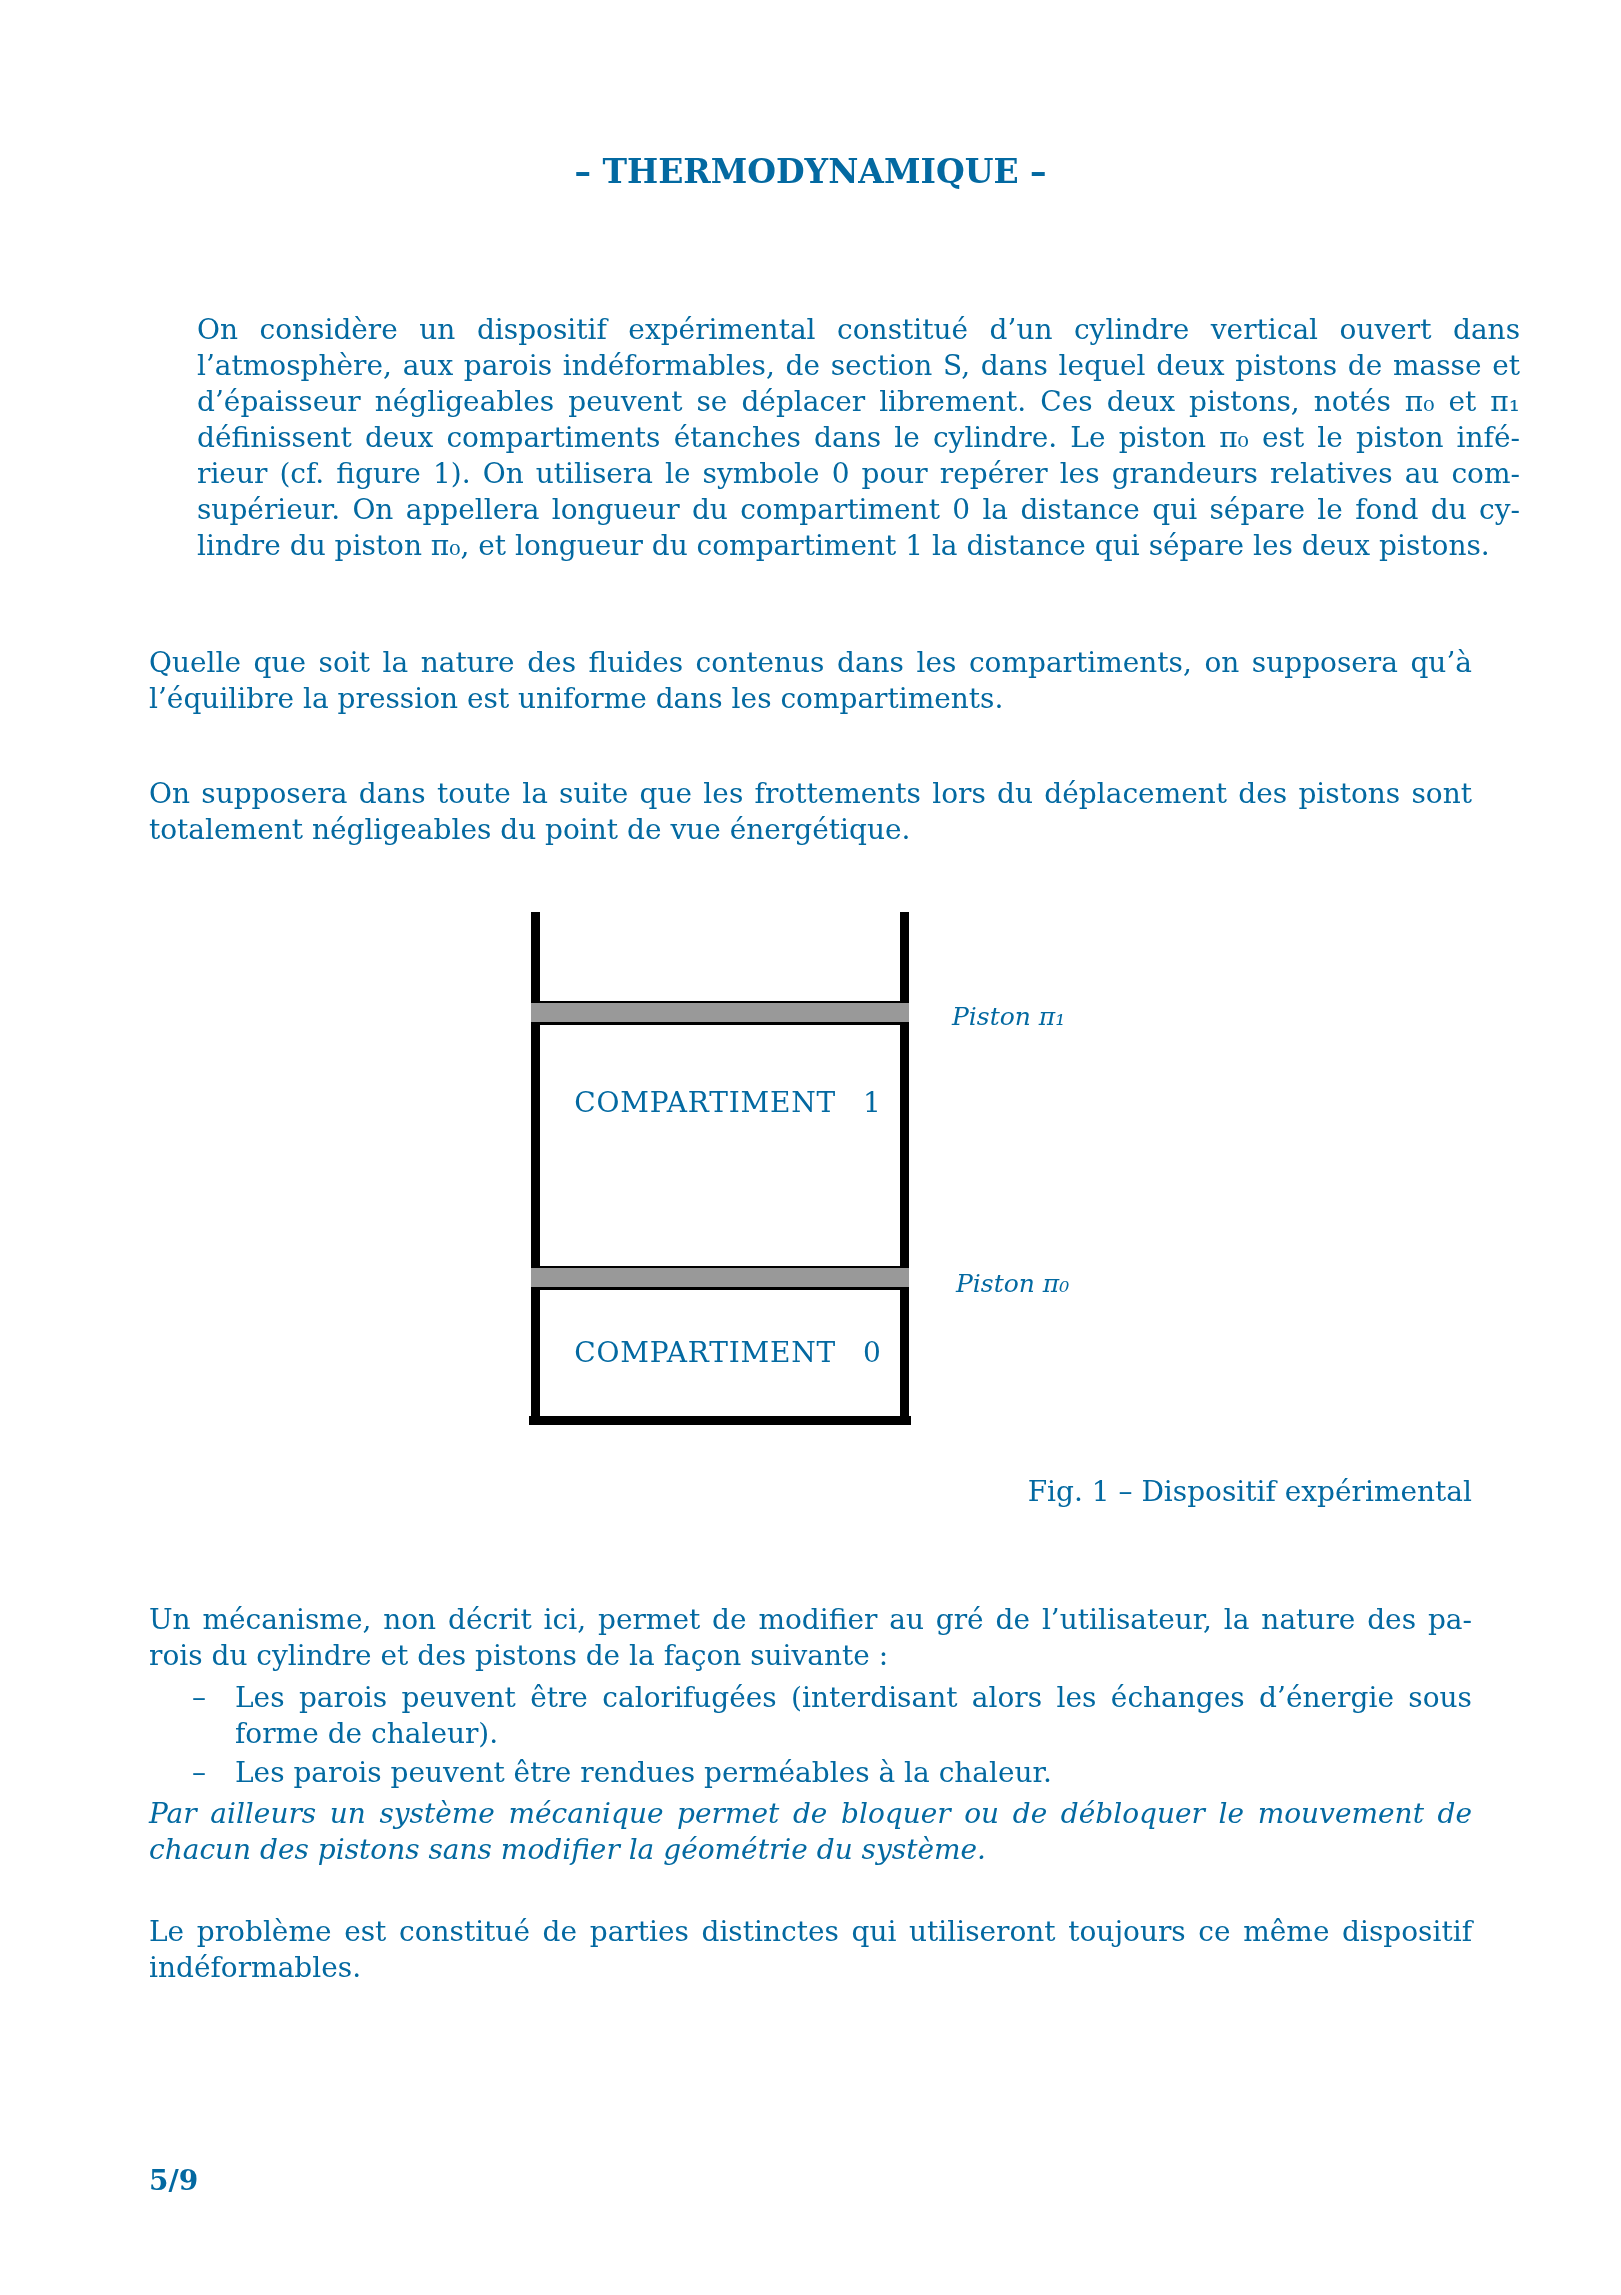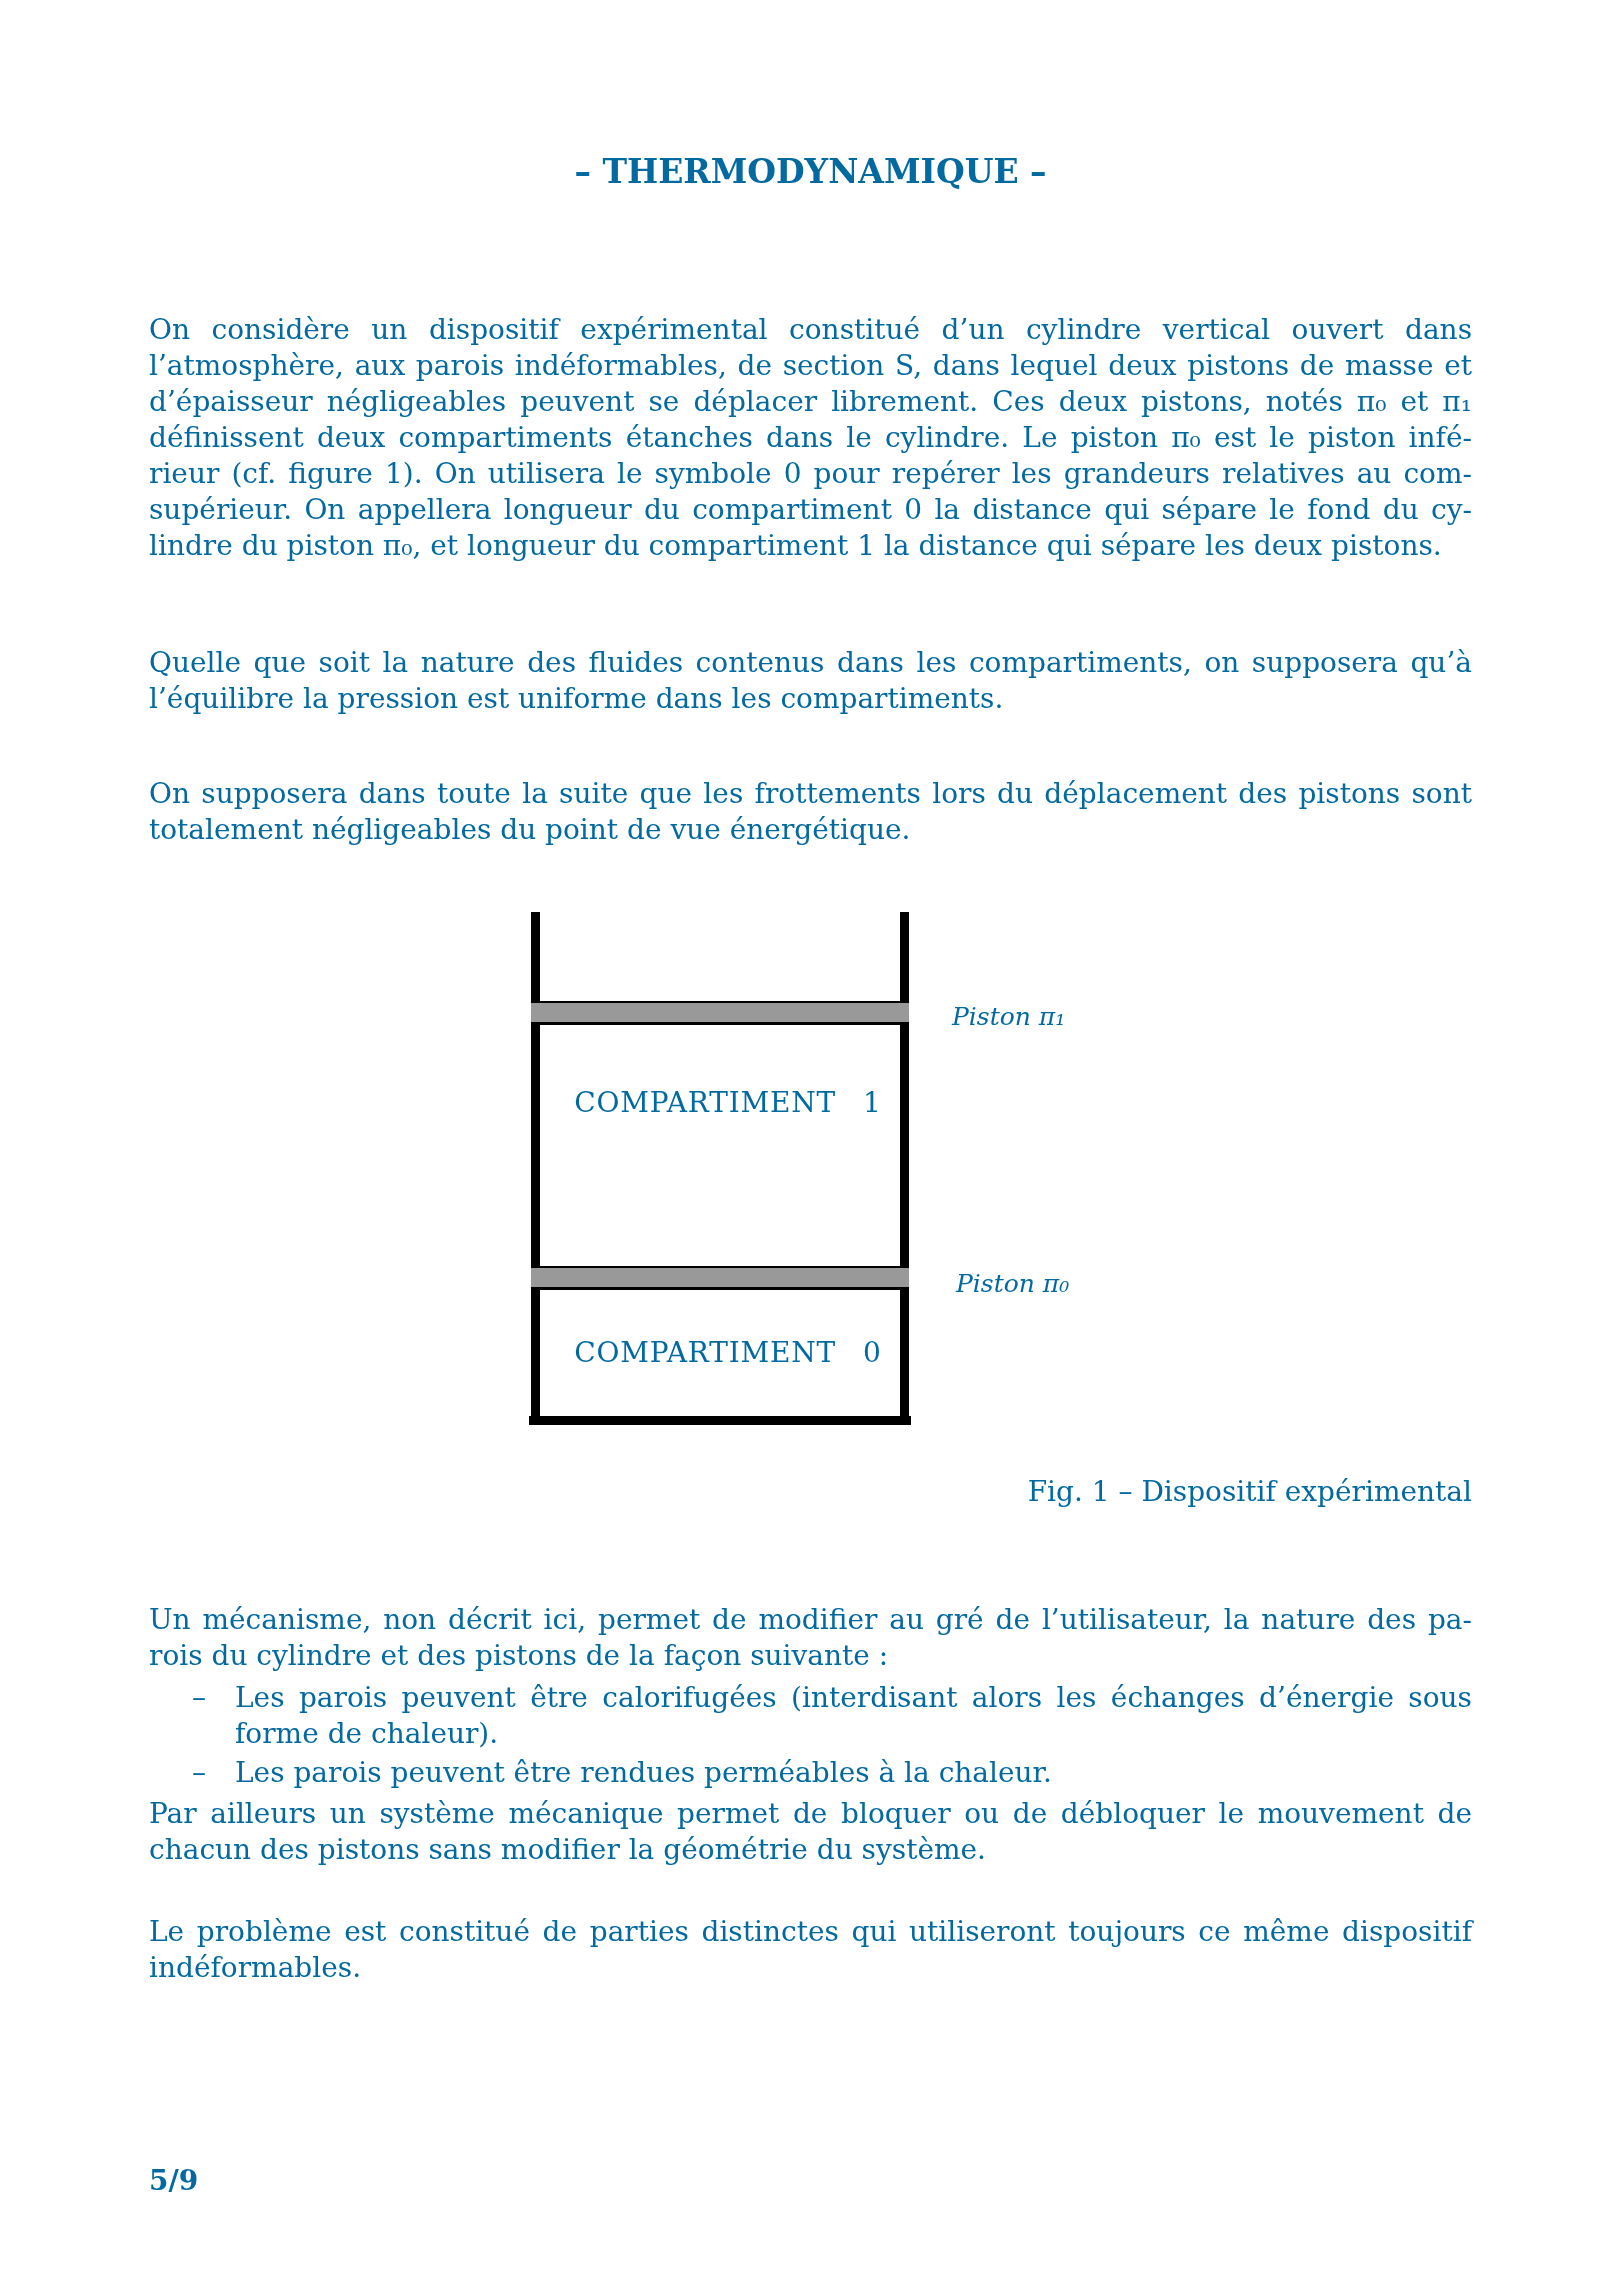--- a/index.html
+++ b/index.html
@@ -61,27 +61,27 @@
   }
   .piston-label.pl1 { left:952px; top:999px; }
   .piston-label.pl0 { left:956px; top:1266px; }
   .caption { top:1474px; text-align:right; font-size:28px; line-height:36px; }
   .pageno {
     top:2164px;
     font-weight:bold;
     font-size:28px;
   }
   
-  .p1 { top:312px; }
+  .p1 { top:312px;margin-left:48px; }
   .p2 { top:645px; }
   .p3 { top:776px; }
   .p4 { top:1602px; }
   .b1 { top:1680px; }
   .b2 { top:1755px; }
-  .p5 { top:1796px; }
+  .p5 { top:1796px;font-style:italic; }
   .p6 { top:1914px; }
 </style>
 </head>
 <body>
 
 <div class="page">
 
   <div class="abs content title">– THERMODYNAMIQUE –</div>
 
   <div class="abs content para p1">

